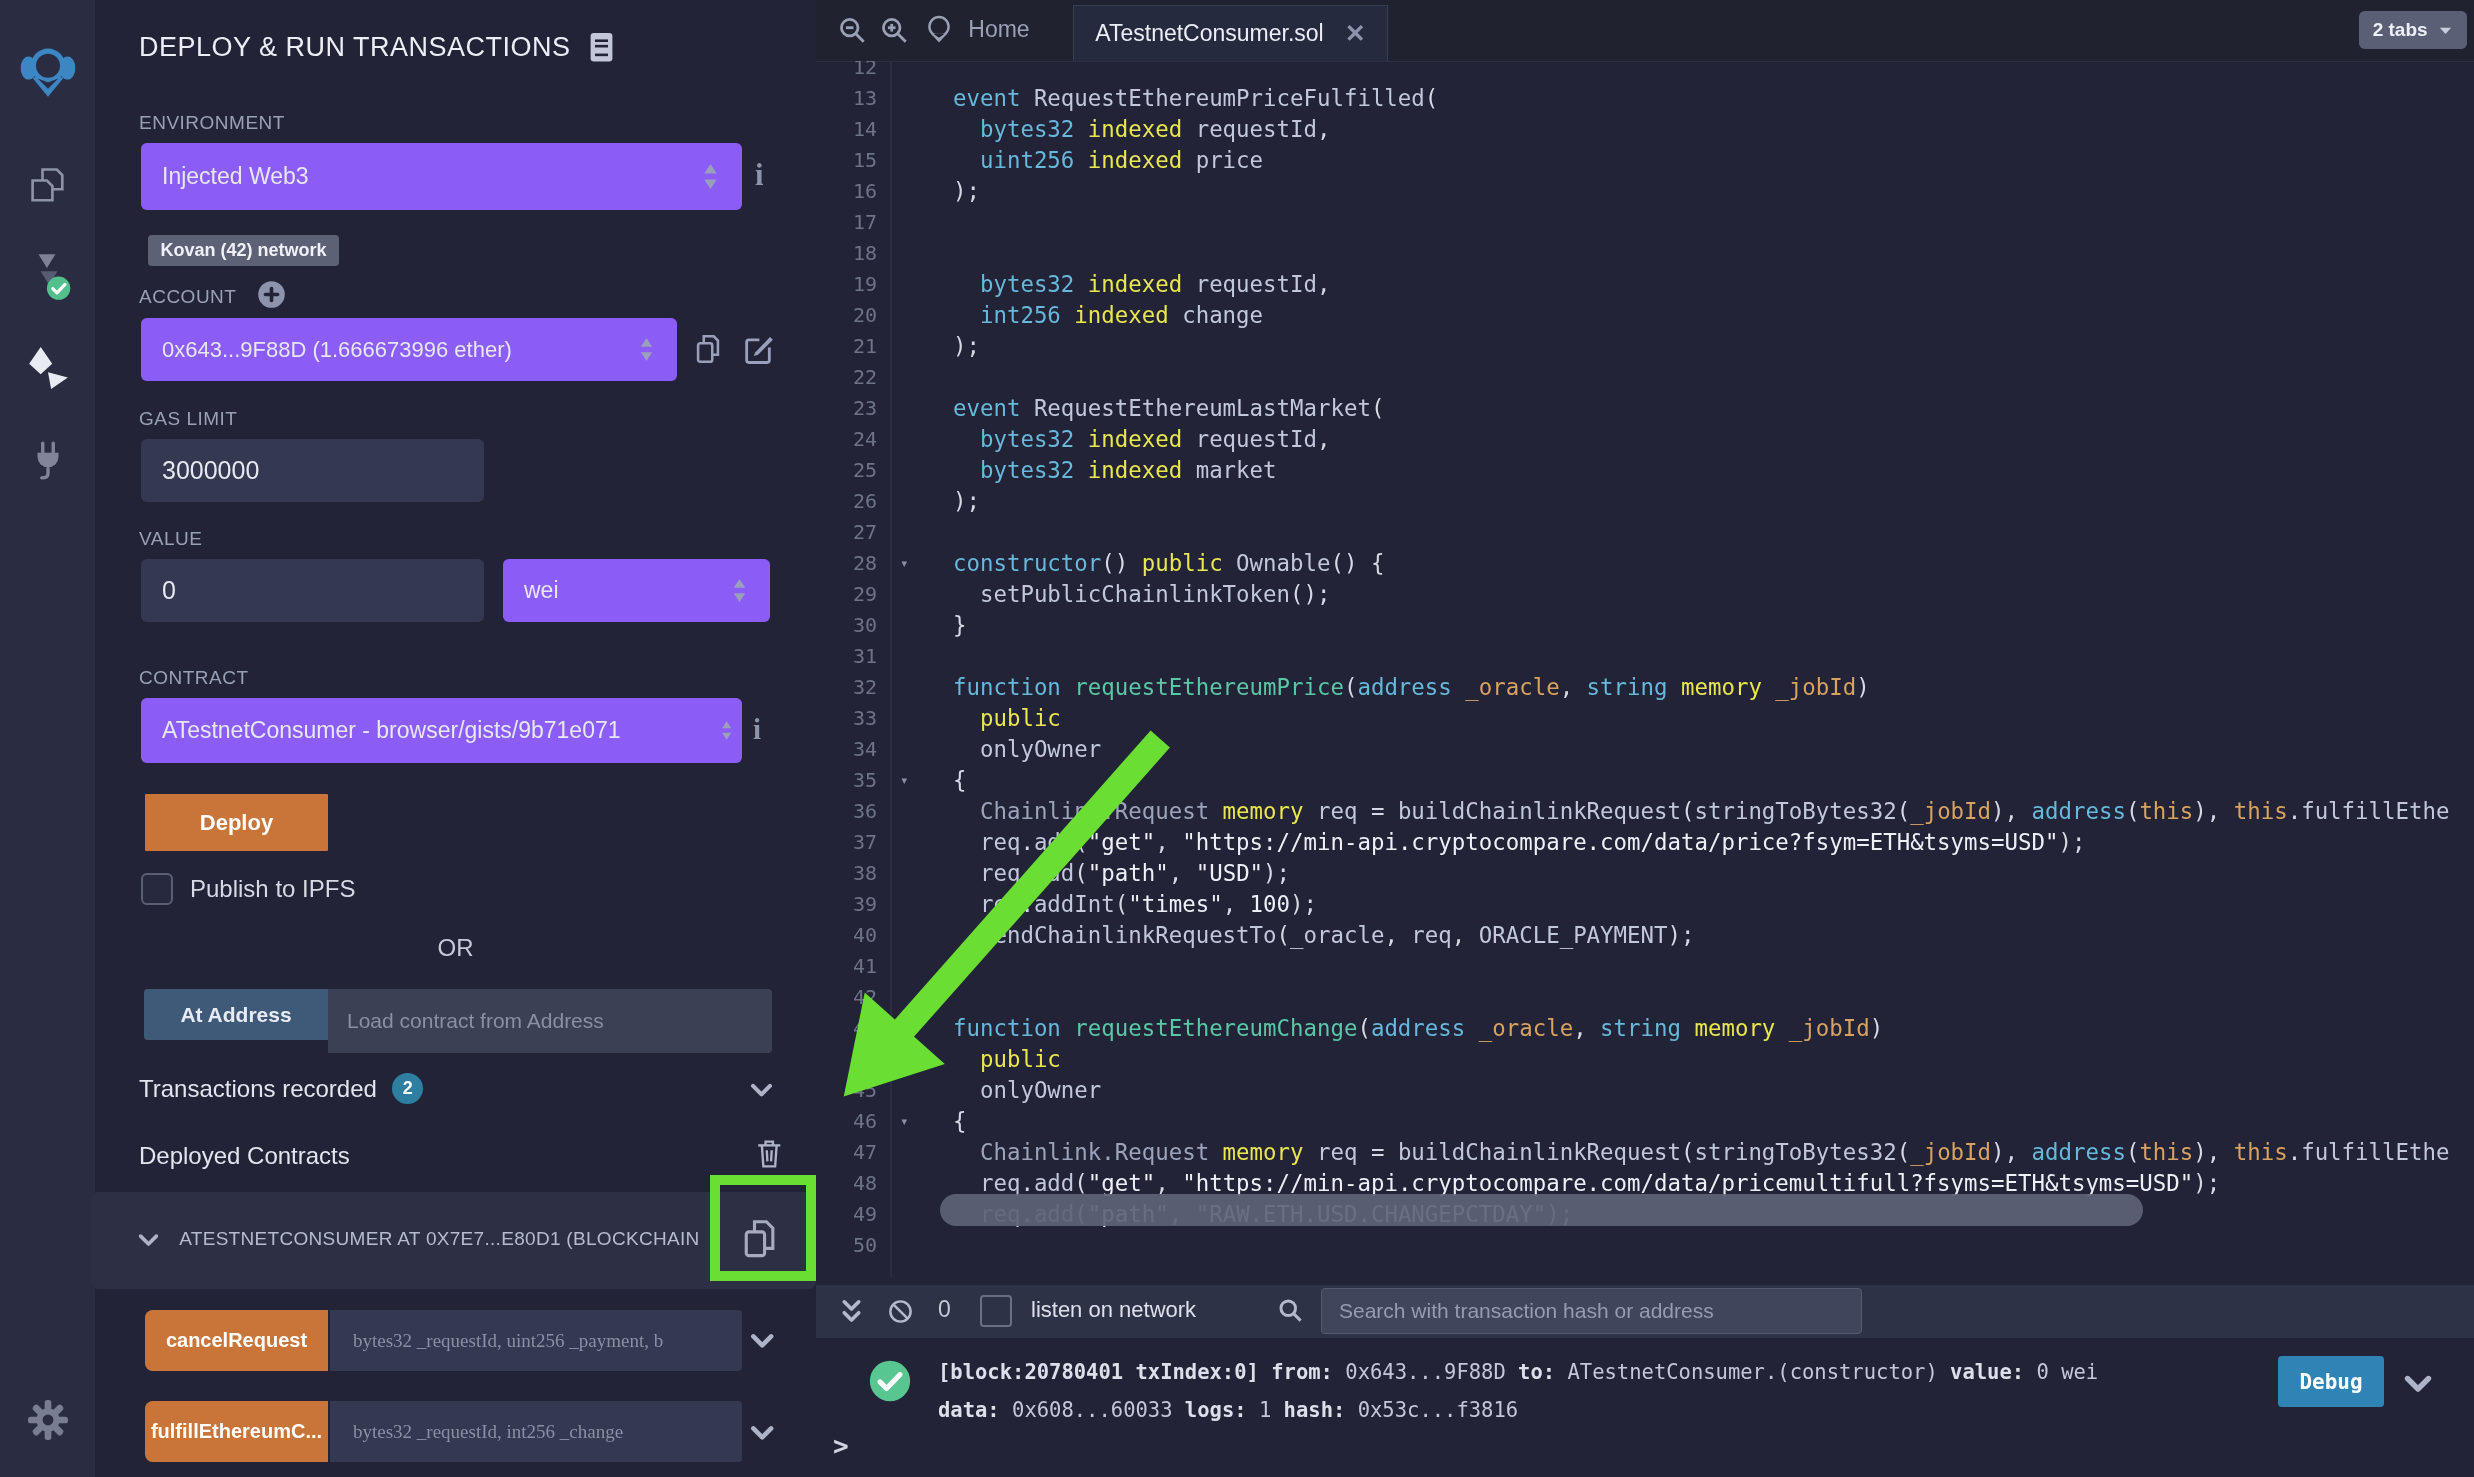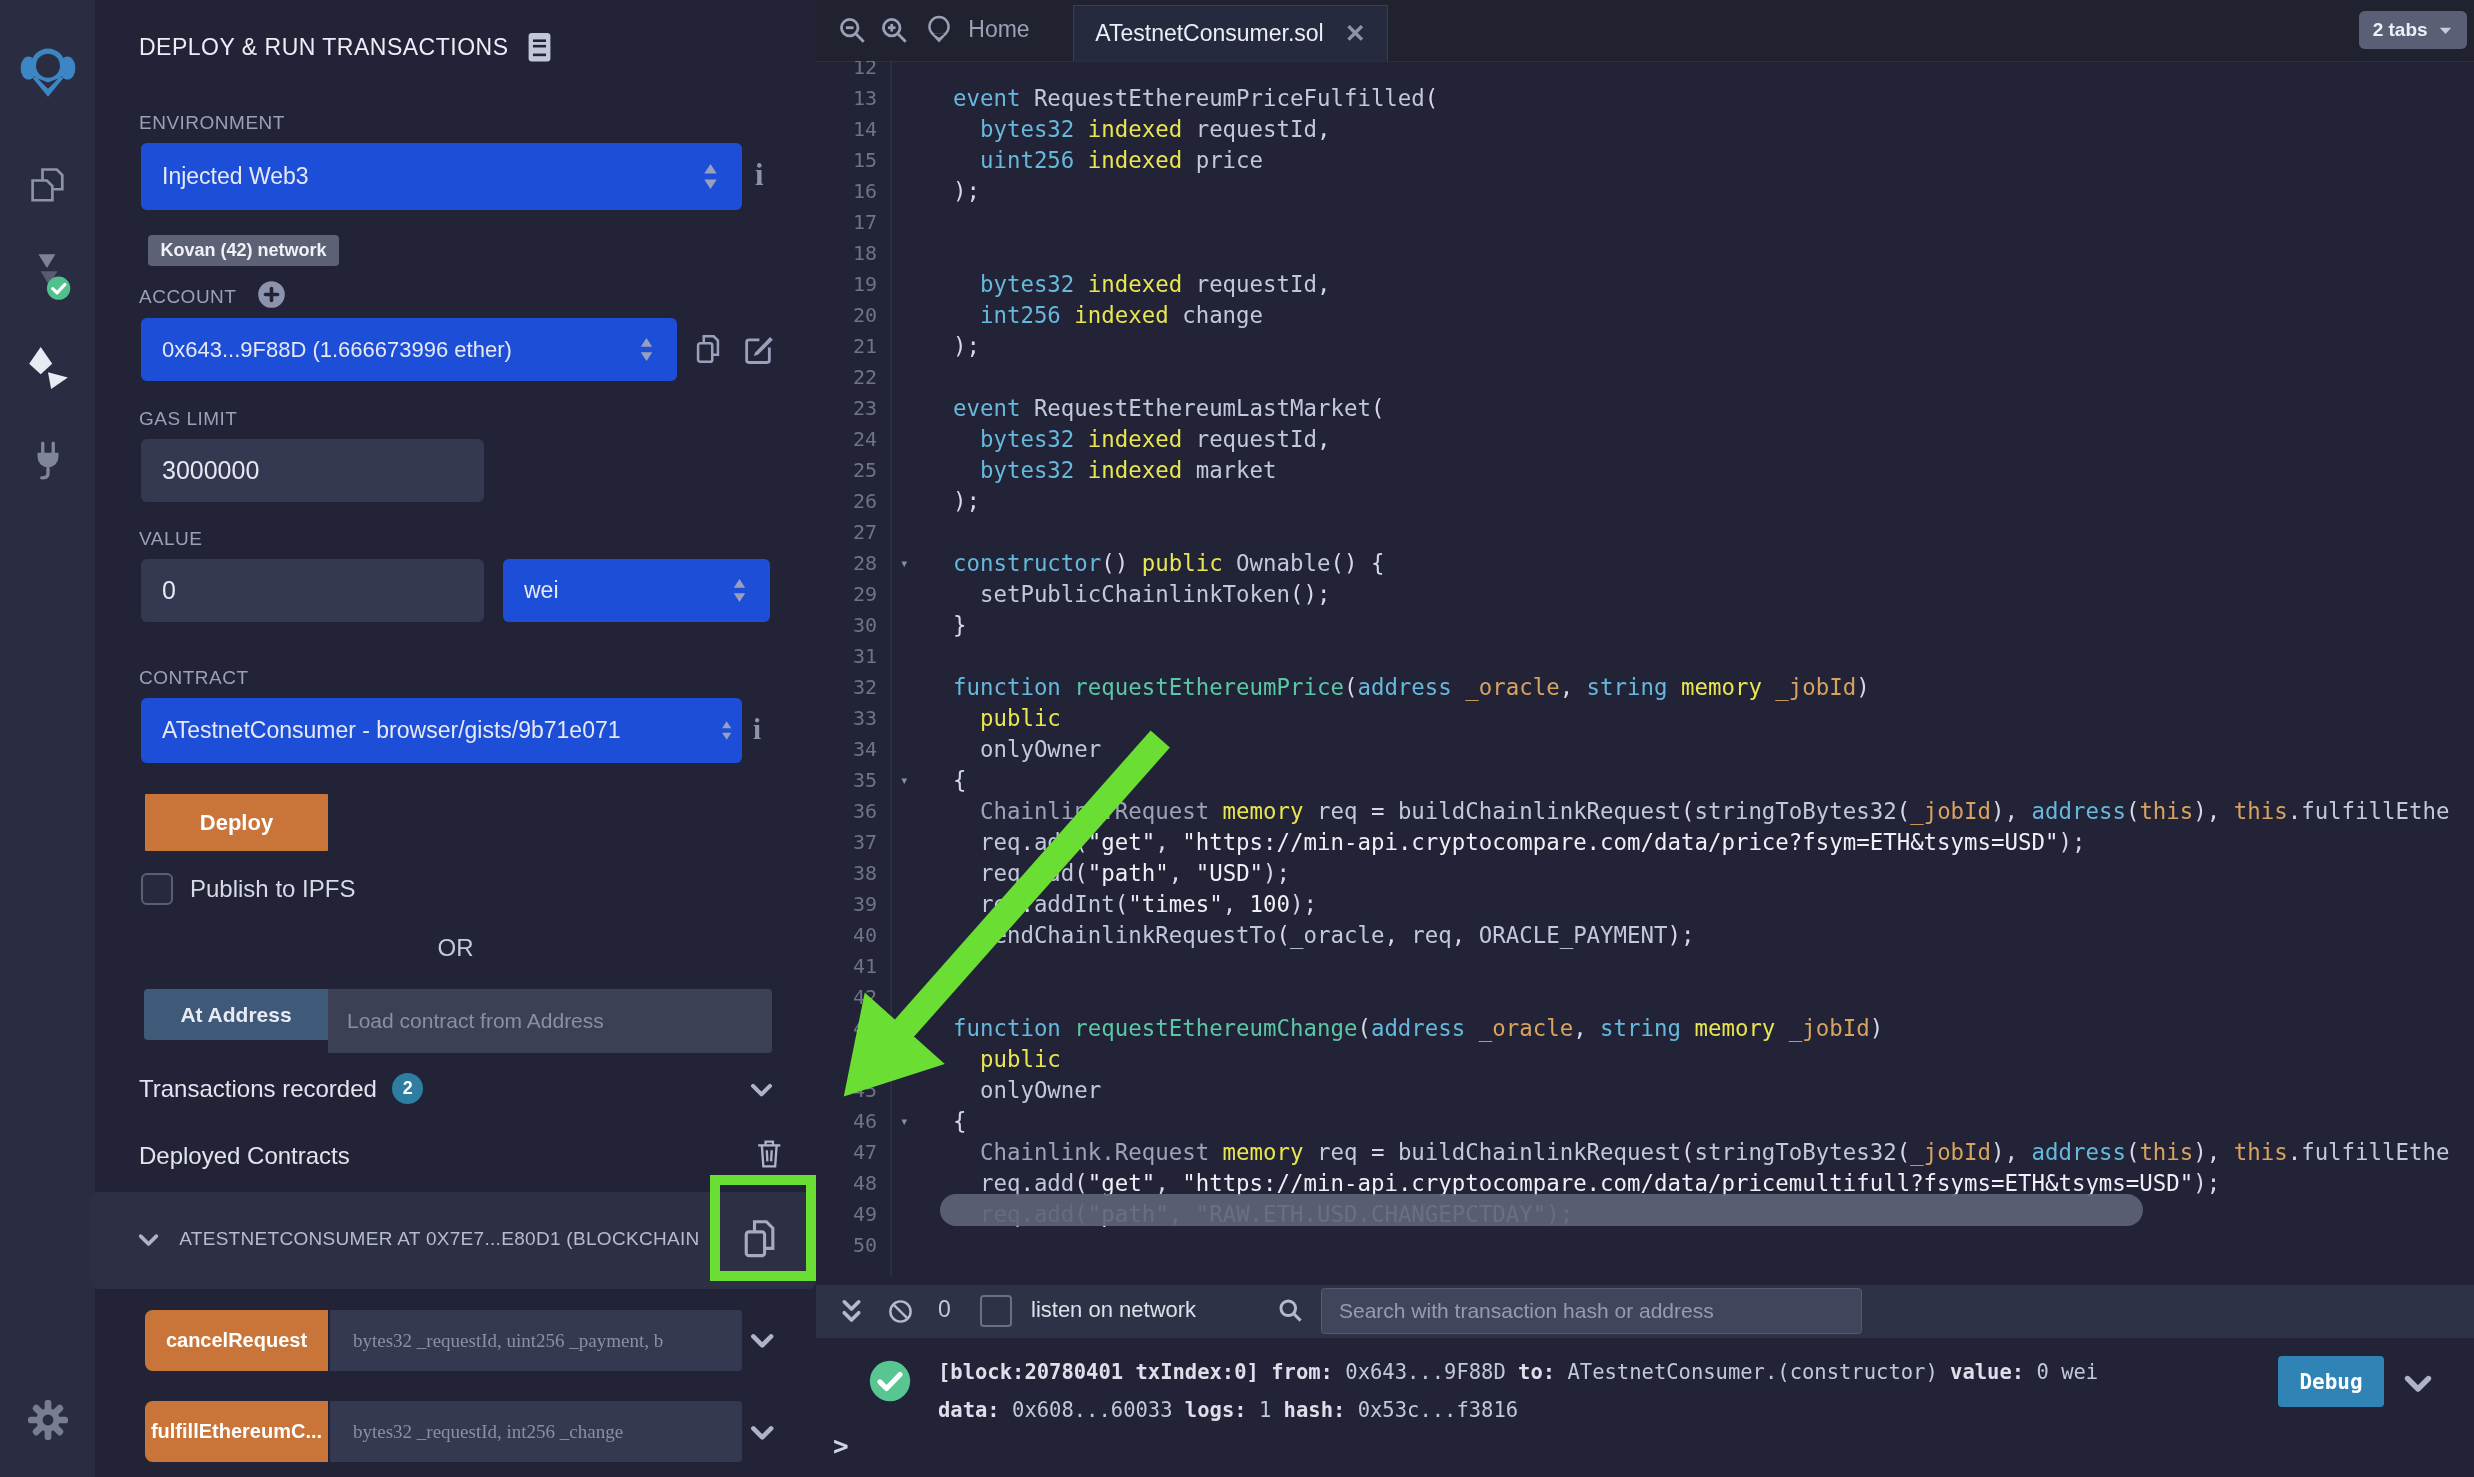--- a/index.html
+++ b/index.html
@@ -7,23 +7,23 @@
        font-family:"Liberation Sans",sans-serif;color:#e3e6f0;}
   .abs{position:absolute;}
   svg{display:block;}
 
   
   .iconbar{position:absolute;left:0;top:0;width:95px;height:1478px;background:#2a2d42;border-right:1px solid #1b1c2a;}
   .iconbar .icon{position:absolute;left:50%;transform:translateX(-50%);}
 
   
   .sidepanel{position:absolute;left:95px;top:0;width:721px;height:1478px;background:#222336;border-right:1.9px solid #191a27;}
-  .sp-title{position:absolute;left:44px;top:32px;font-size:23px;font-weight:500;letter-spacing:0.5px;color:#eceef6;white-space:nowrap;display:flex;align-items:center;gap:17px;}
+  .sp-title{position:absolute;left:44px;top:32px;font-size:27px;font-weight:500;letter-spacing:0.5px;color:#eceef6;white-space:nowrap;display:flex;align-items:center;gap:17px;}
   .sp-label{position:absolute;font-size:19px;letter-spacing:0.5px;color:#9aa0b6;}
-  .sp-select,.sp-input{position:absolute;background:#1d4ed8;border-radius:5.7px;display:flex;align-items:center;
+  .sp-select,.sp-input{position:absolute;background:#8b5cf6;border-radius:5.7px;display:flex;align-items:center;
        font-size:23px;color:#e6e8f2;padding:0 21px;box-sizing:border-box;}
   .sp-input{background:#343850;}
   .sp-select .spinner{margin-left:auto;}
   .badge-net{position:absolute;background:#5d6175;color:#f0f1f7;font-size:18px;font-weight:bold;border-radius:3.8px;padding:4.8px 12.4px;}
   .btn-orange{background:#c97539;color:#fff;border:none;border-radius:1px;font-size:22px;font-weight:bold;
        display:flex;align-items:center;justify-content:center;font-family:"Liberation Sans",sans-serif;}
   .checkbox{position:absolute;border:2.9px solid #5a5f76;border-radius:5.7px;background:#272a3e;box-sizing:border-box;}
   .or-row{position:absolute;left:0;width:721px;text-align:center;font-size:24px;color:#c6cad8;}
   .ataddr-btn{position:absolute;background:#3e5a78;color:#e8ebf3;font-size:21px;font-weight:bold;display:flex;align-items:center;justify-content:center;border-radius:3.8px 0 0 3.8px;}
   .ataddr-input{position:absolute;background:#3c4054;border-radius:0 3.8px 3.8px 0;display:flex;align-items:center;padding:0 19px;font-size:21px;color:#8a8fa3;box-sizing:border-box;}

